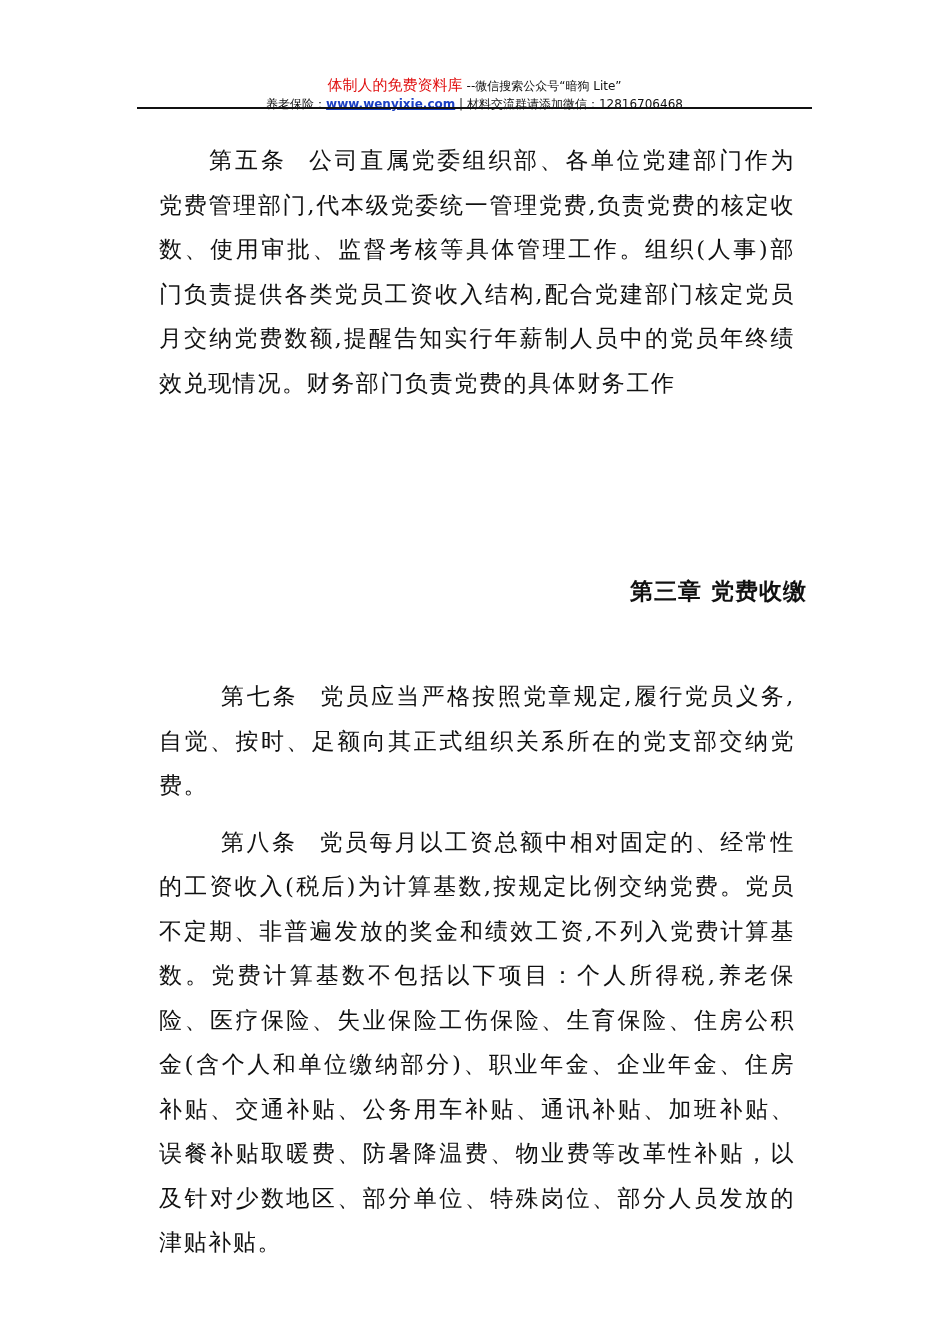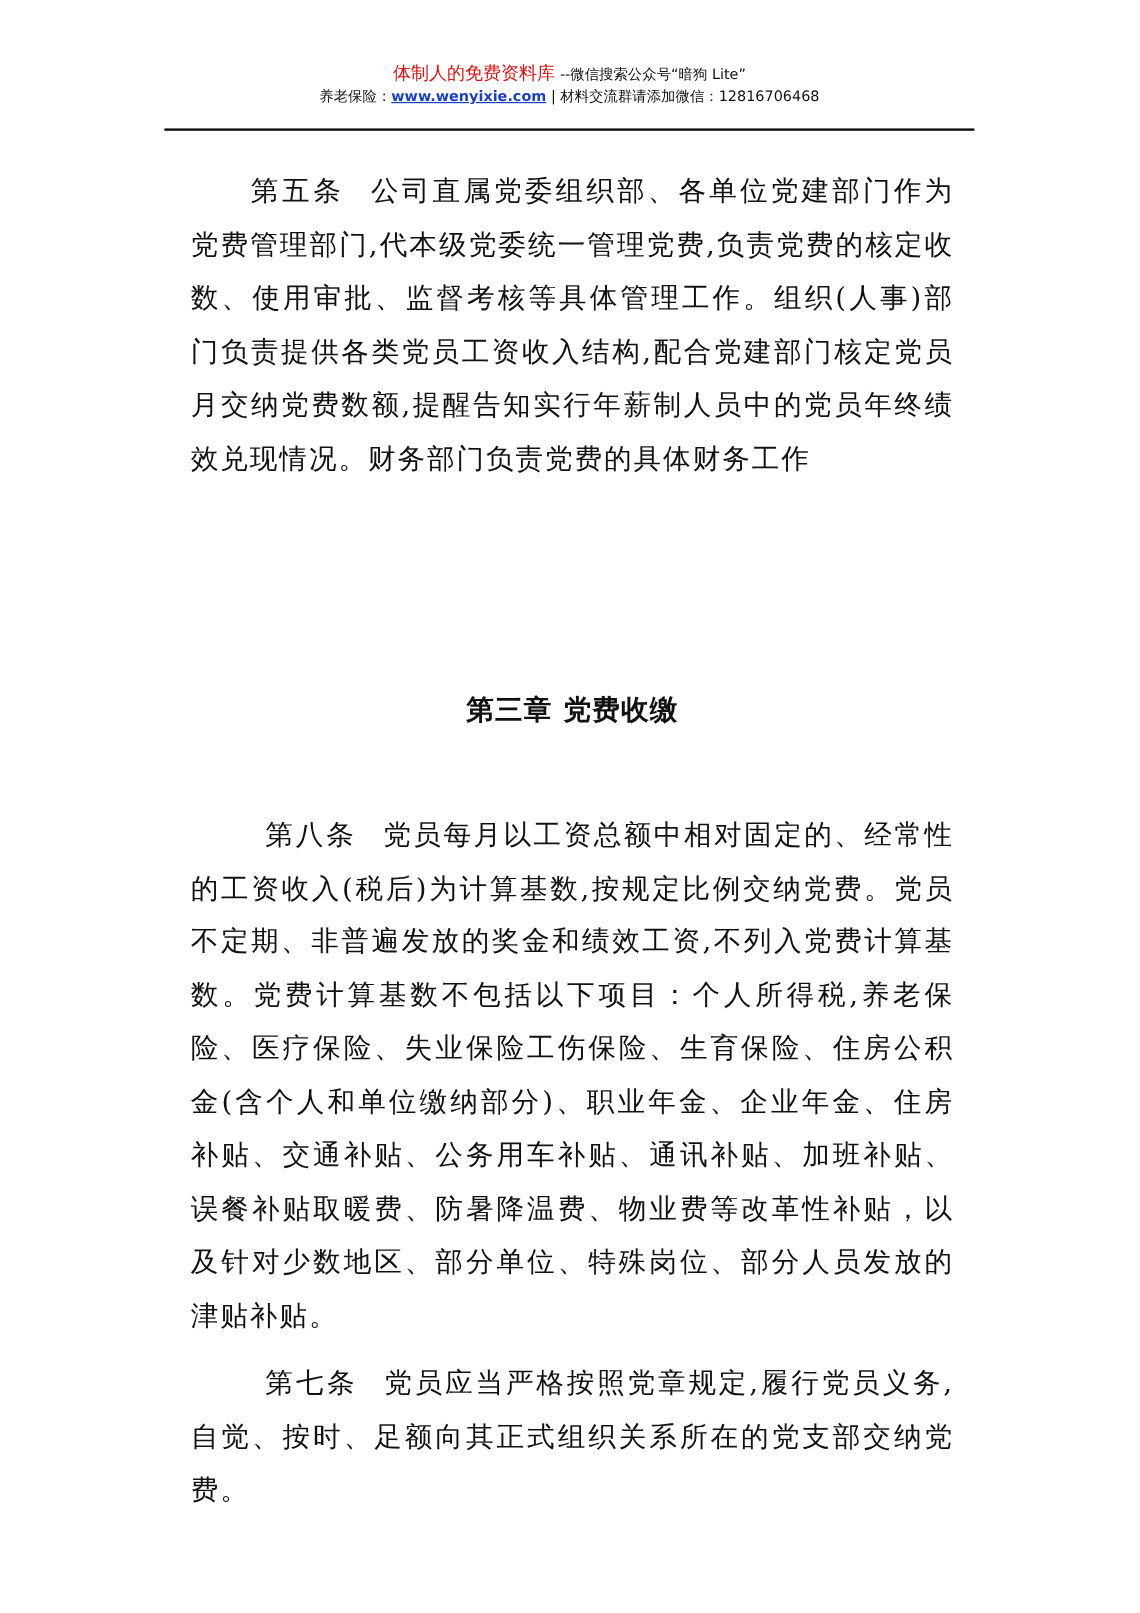--- a/index.html
+++ b/index.html
@@ -11,21 +11,21 @@
     width: 950px;
     height: 1344px;
     position: relative;
     overflow: hidden;
     font-family: "DejaVu Serif", "Liberation Serif", serif;
     color: #111111;
   }
   .page-header {
     position: absolute;
     left: 137px;
-    top: 52px;
+    top: 76px;
     width: 675px;
     text-align: center;
     font-family: "DejaVu Sans", "Liberation Sans", sans-serif;
   }
   .header-line1 {
     font-size: 13px;
     line-height: 19px;
     white-space: nowrap;
   }
   .header-brand {
@@ -71,21 +71,21 @@
   }
   .para .art-no {
     letter-spacing: 2px;
     margin-right: 22px;
   }
   .chapter-title {
     position: absolute;
     left: 0;
     top: 450px;
     width: 660px;
-    text-align: center;
+    text-align: right;
     font-family: "DejaVu Sans", "Liberation Sans", sans-serif;
     font-size: 23px;
     font-weight: bold;
     letter-spacing: 1px;
   }
   .sec1 { position: absolute; left: 0; top: 0; width: 660px; }
   .sec2 { position: absolute; left: 0; top: 536px; width: 660px; }
   .sec2 .para { text-indent: 62px; }
 </style>
 </head>
@@ -104,17 +104,17 @@
 
 <div class="doc-body">
 
   <div class="sec1">
     <p class="para"><span class="art-no">第五条</span><span>公司直属党委组织部、各单位党建部门作为党费管理部门,代本级党委统一管理党费,负责党费的核定收数、使用审批、监督考核等具体管理工作。组织(人事)部门负责提供各类党员工资收入结构,配合党建部门核定党员月交纳党费数额,提醒告知实行年薪制人员中的党员年终绩效兑现情况。财务部门负责党费的具体财务工作</span></p>
   </div>
 
   <div class="chapter-title">第三章  党费收缴</div>
 
   <div class="sec2">
+    <p class="para"><span class="art-no">第七条</span><span>党员应当严格按照党章规定,履行党员义务,自觉、按时、足额向其正式组织关系所在的党支部交纳党费。</span></p>
     <p class="para"><span class="art-no">第八条</span><span>党员每月以工资总额中相对固定的、经常性的工资收入(税后)为计算基数,按规定比例交纳党费。党员不定期、非普遍发放的奖金和绩效工资,不列入党费计算基数。党费计算基数不包括以下项目：个人所得税,养老保险、医疗保险、失业保险工伤保险、生育保险、住房公积金(含个人和单位缴纳部分)、职业年金、企业年金、住房补贴、交通补贴、公务用车补贴、通讯补贴、加班补贴、误餐补贴取暖费、防暑降温费、物业费等改革性补贴，以及针对少数地区、部分单位、特殊岗位、部分人员发放的津贴补贴。</span></p>
-    <p class="para"><span class="art-no">第七条</span><span>党员应当严格按照党章规定,履行党员义务,自觉、按时、足额向其正式组织关系所在的党支部交纳党费。</span></p>
   </div>
 
 </div>
 
 </body></html>

